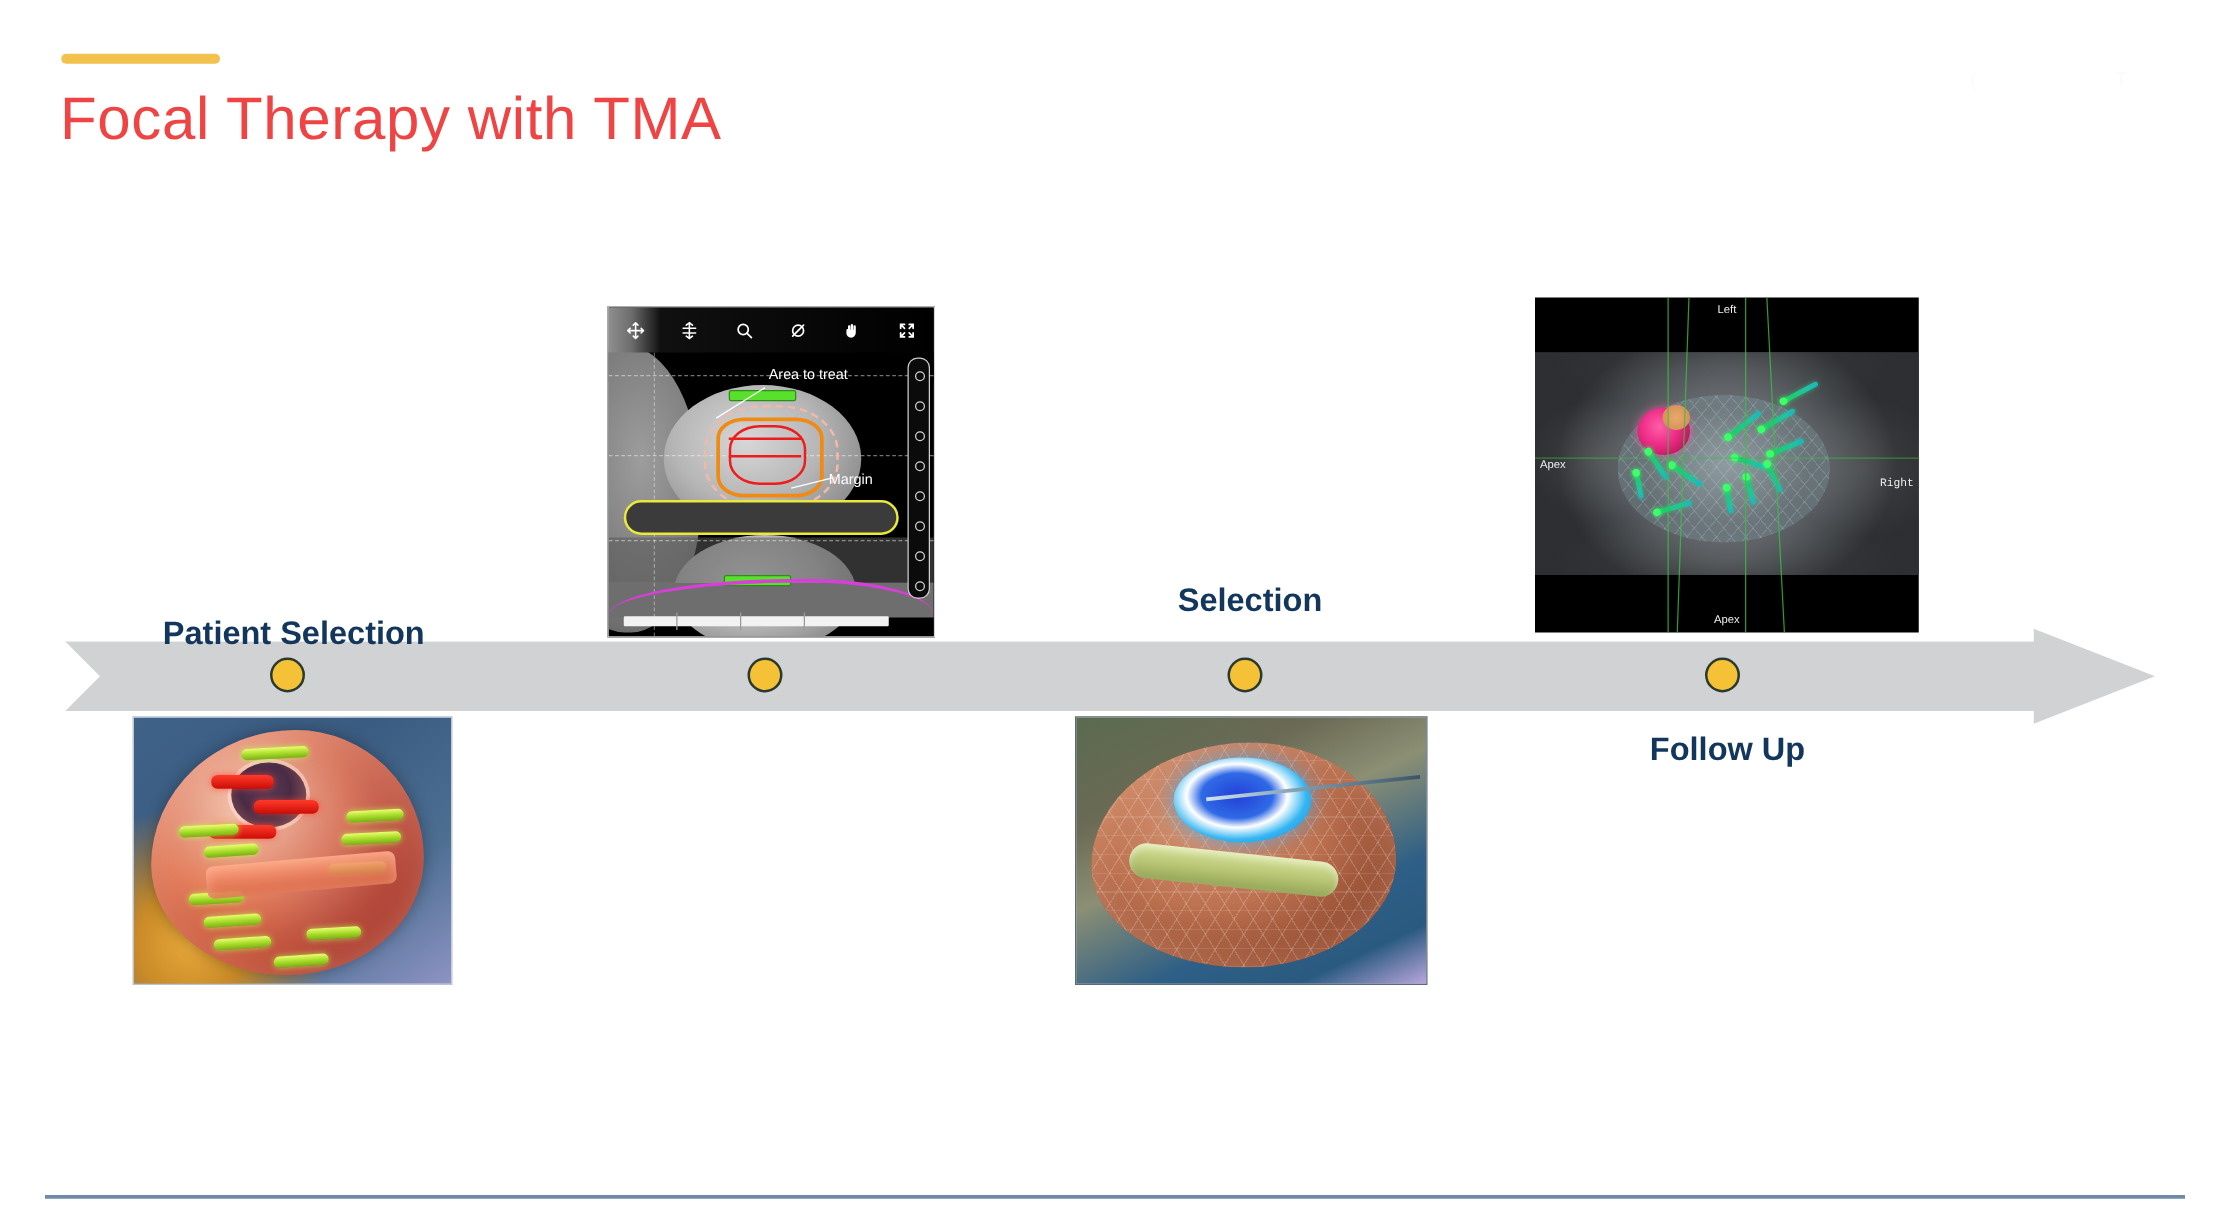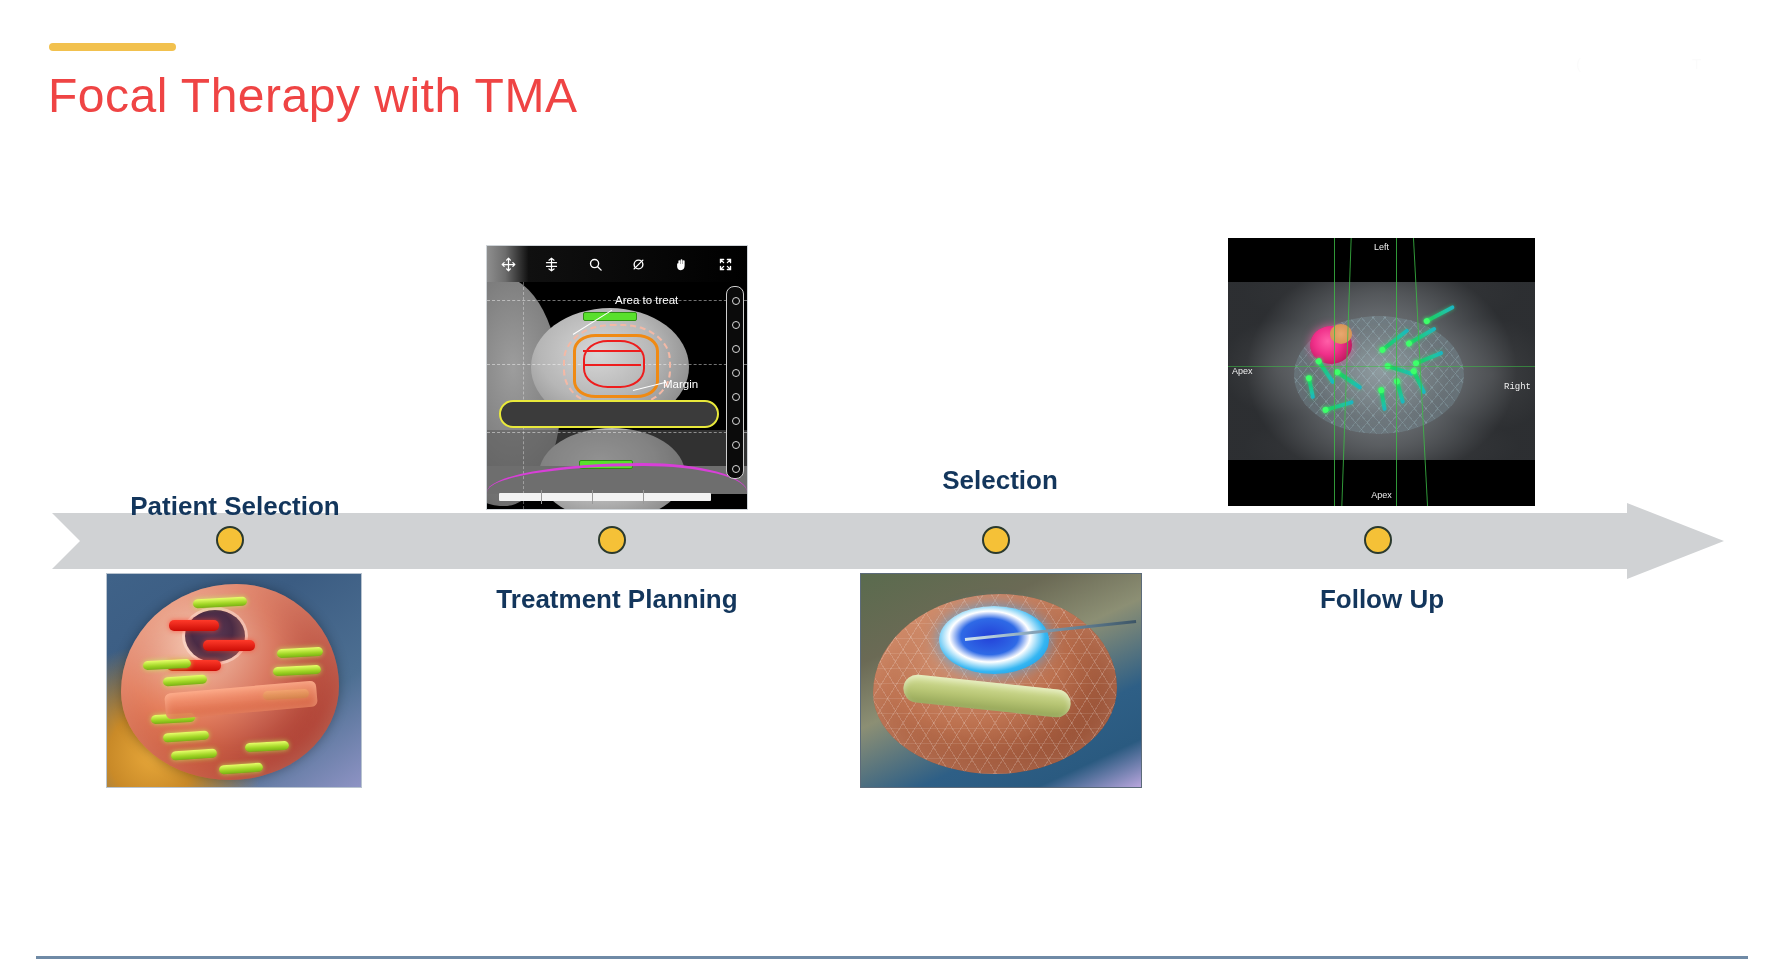--- a/index.html
+++ b/index.html
@@ -378,21 +378,20 @@
   <div class="timeline">
     <div class="tl-shaft"></div>
     <div class="tl-head"></div>
     <div class="tl-node" style="left:164px;"></div>
     <div class="tl-node" style="left:546px;"></div>
     <div class="tl-node" style="left:930px;"></div>
     <div class="tl-node" style="left:1312px;"></div>
   </div>
 
   <div class="caption" style="left:235px;top:465px;margin-top:26px;">Patient Selection</div>
-  <div class="caption" style="left:617px;top:584px;">Treatment Planning</div>
   <div class="caption" style="left:1000px;top:465px;">Selection</div>
   <div class="caption" style="left:1382px;top:584px;">Follow Up</div>
 
   <div class="media m-patient">
     <div class="organ"></div>
     <div class="lesion"></div>
     <div class="rod r" style="left:62px;top:46px;width:50px;"></div>
     <div class="rod r" style="left:96px;top:66px;width:52px;"></div>
     <div class="rod r" style="left:60px;top:86px;width:54px;"></div>
     <div class="rod g" style="left:86px;top:24px;width:54px;transform:rotate(-3deg);"></div>

